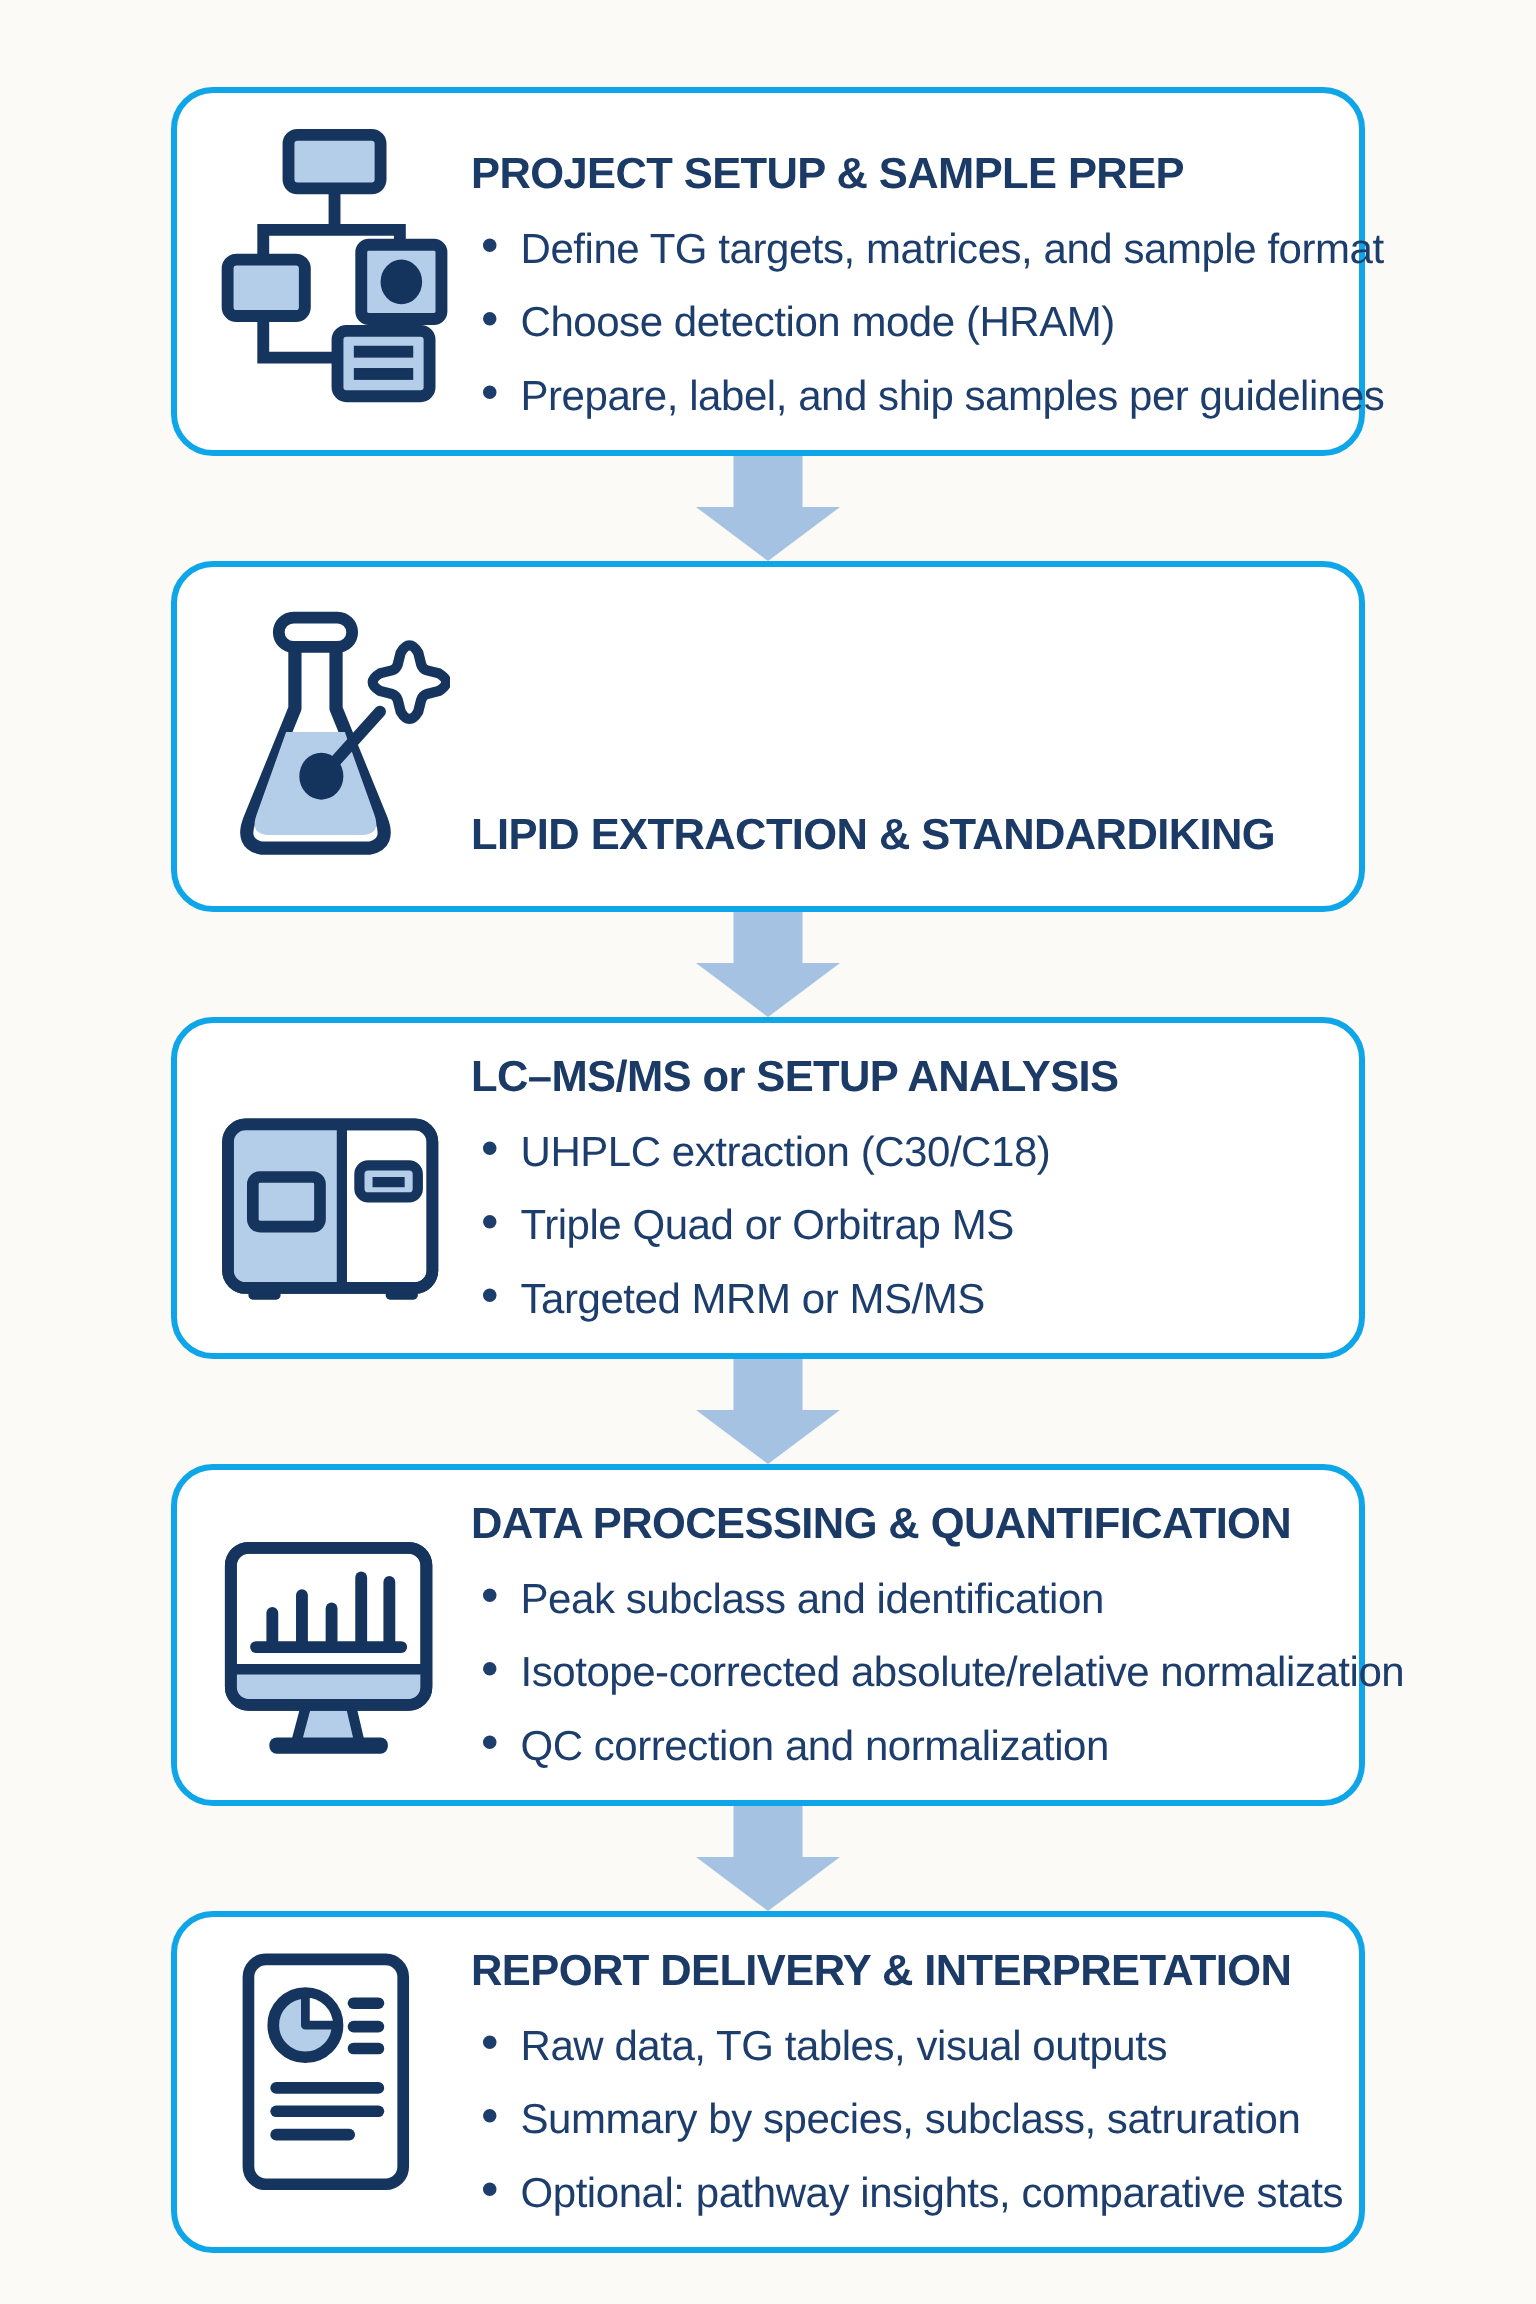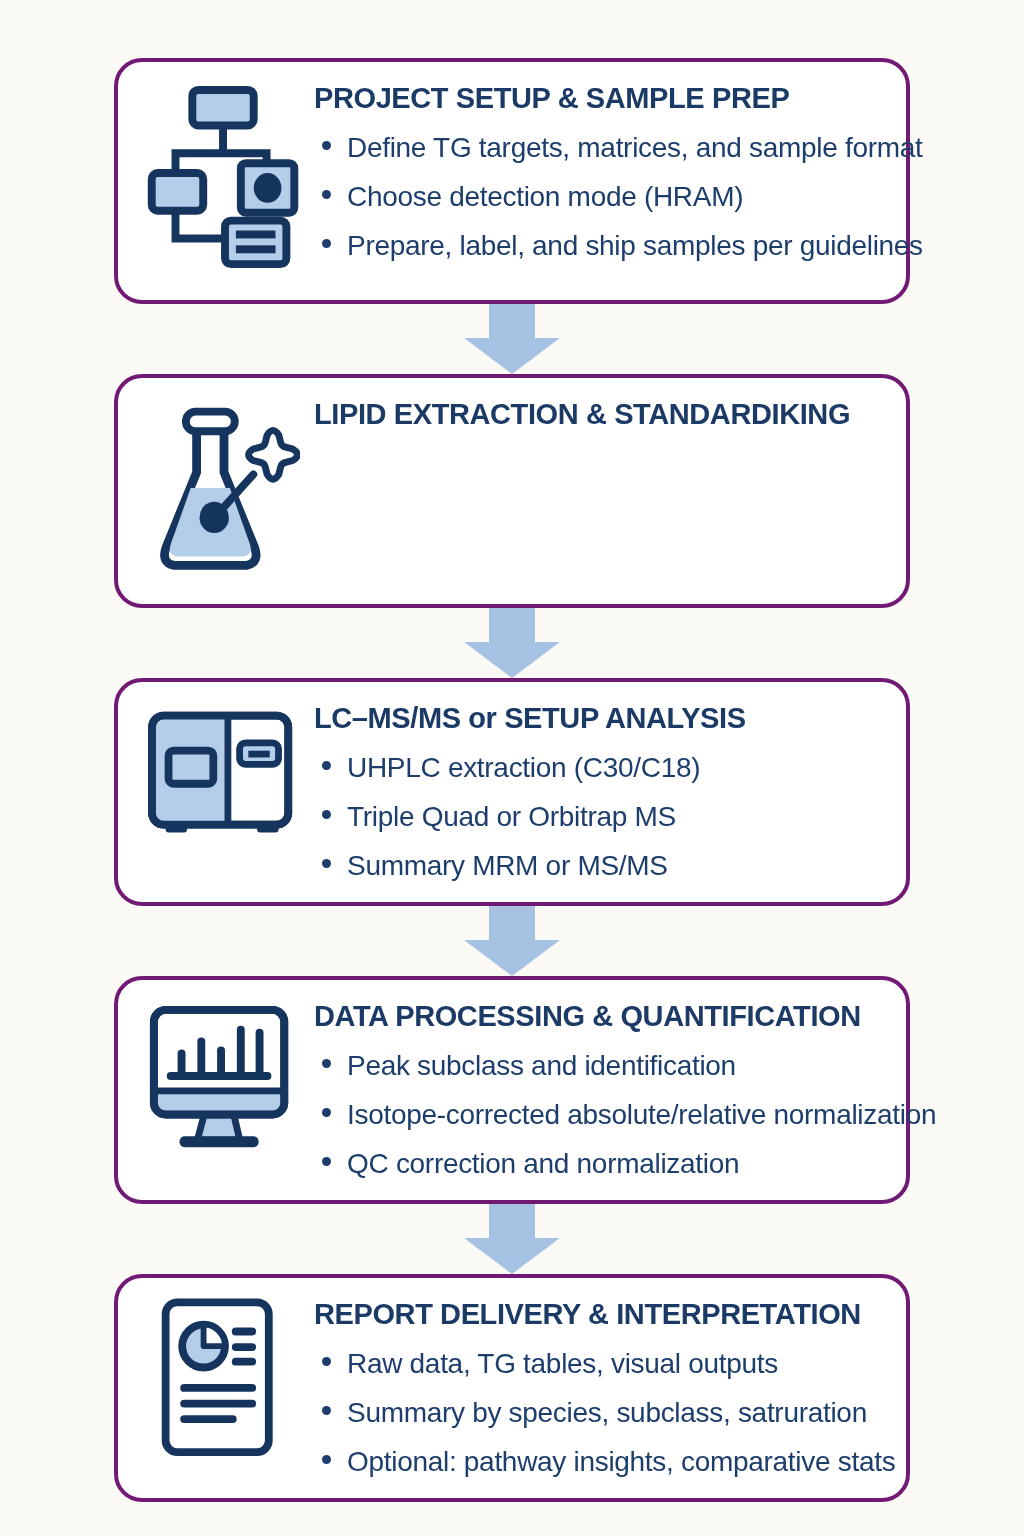--- a/index.html
+++ b/index.html
@@ -11,24 +11,24 @@
     height: 1536px;
     overflow: hidden;
   }
   .flow {
     width: 796px;
     margin: 0 auto;
     padding-top: 58px;
   }
   .card {
     background: #ffffff;
-    border: 4px solid #701a75;
+    border: 4px solid #0ea5e9;
     border-radius: 28px;
     display: flex;
-    align-items: flex-start;
+    align-items: flex-end;
     min-height: 226px;
     padding: 20px 16px 20px 18px;
   }
   .icon-col {
     width: 178px;
     flex-shrink: 0;
     display: flex;
     justify-content: center;
     align-items: center;
   }
@@ -141,21 +141,21 @@
         <rect x="27" y="50" width="46" height="34" rx="5" fill="#b4cde9" stroke="#16355e" stroke-width="8"></rect>
         <rect x="100" y="42" width="40" height="22" rx="6" fill="#b4cde9" stroke="#16355e" stroke-width="7"></rect>
         <rect x="109" y="50" width="22" height="7" fill="#14345d"></rect>
       </svg>
     </div>
     <div class="text-col">
       <div class="card-title">LC–MS/MS or SETUP ANALYSIS</div>
       <ul class="bullets">
         <li>UHPLC extraction (C30/C18)</li>
         <li>Triple Quad or Orbitrap MS</li>
-        <li>Summary MRM or MS/MS</li>
+        <li>Targeted MRM or MS/MS</li>
       </ul>
     </div>
   </div>
 
   <div class="arrow-wrap">
     <svg width="96" height="70" viewBox="0 0 96 70">
       <polygon points="25,0 71,0 71,34 96,34 48,70 0,34 25,34" fill="#a6c2e2"></polygon>
     </svg>
   </div>
 

